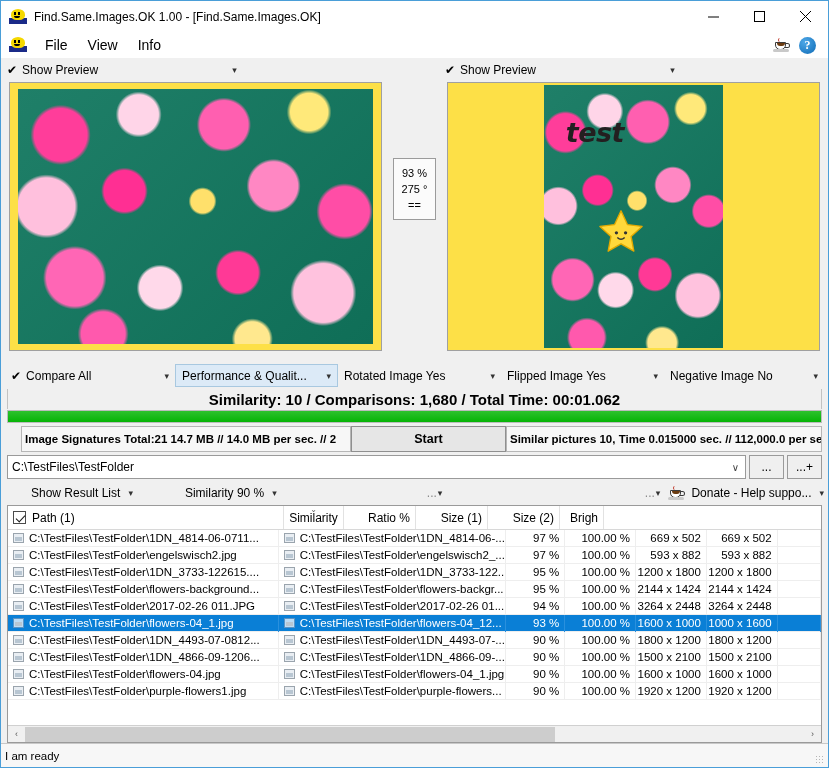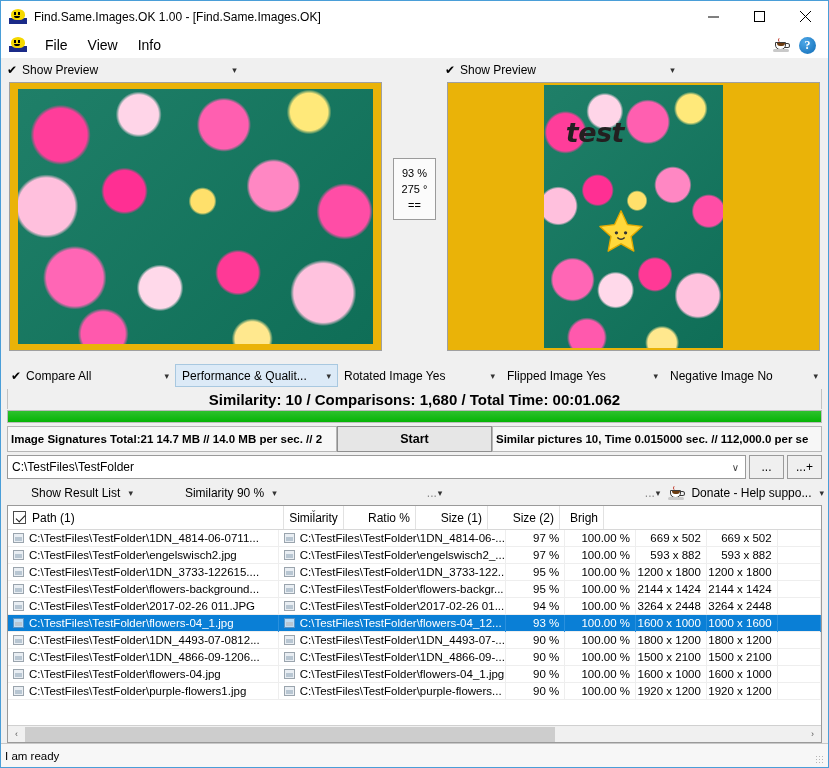--- a/index.html
+++ b/index.html
@@ -79,21 +79,21 @@
   .mid-pane { width: 49px; display:flex; flex-direction:column; align-items:center; }
   .pv-header {
     height: 24px; display:flex; align-items:center;
     padding-left: 6px; font-size: 12px;
     background:#f0f0f0;
   }
   .check-mark { margin-right:5px; font-size:12px; }
   .pv-caret { margin-left:auto; margin-right: 40%; font-size:9px; color:#333; }
   .pv-frame {
     flex:1; margin: 0 8px 12px 8px;
-    border:1px solid #a0a0a0; background:#eab308;
+    border:1px solid #a0a0a0; background:#fde047;
     overflow:hidden; position:relative;
   }
   .flowers {
     position:absolute; inset:0;
     background-color:#18b58c;
     background-image:
       radial-gradient(circle at 12% 18%, #ff3d9a 0 7%, rgba(255,61,154,0) 8%),
       radial-gradient(circle at 34% 10%, #ffd5e8 0 6%, rgba(255,213,232,0) 7%),
       radial-gradient(circle at 58% 14%, #ff5fb0 0 8%, rgba(255,95,176,0) 9%),
       radial-gradient(circle at 82% 9%, #ffe97a 0 5%, rgba(255,233,122,0) 6%),
@@ -158,21 +158,21 @@
     background:#f0f0f0; border-left:1px solid #c2c2c2; border-right:1px solid #c2c2c2;
     display:flex; align-items:center; justify-content:center;
     font-weight:bold; font-size:15px;
   }
   .progress-wrap {
     height: 13px; min-height:13px; margin: 1px 6px 3px 6px;
     border:1px solid #bcbcbc; background:#e9e9e9; padding:0px;
   }
   .progress-bar { height:100%; width:100%; background: linear-gradient(180deg,#2ec12e,#06b406); }
   
-  .sig-row { height: 26px; min-height:26px; display:flex; align-items:stretch; margin:0 6px 3px 6px; }
+  .sig-row { height: 26px; min-height:26px; display:flex; align-items:stretch; margin:0 6px 3px 20px; }
   .sig-box {
     border:1px solid #b6b6b6; background:#f7f7f7;
     display:flex; align-items:center; padding:0 3px;
     font-size:11.5px; font-weight:bold; overflow:hidden; white-space:nowrap;
   }
   .sig-box.left { width: 330px; }
   .sig-box.right { flex:1; }
   .start-btn {
     width: 155px; background:#e6e6e6; border:1px solid #8f8f8f;
     display:flex; align-items:center; justify-content:center;

